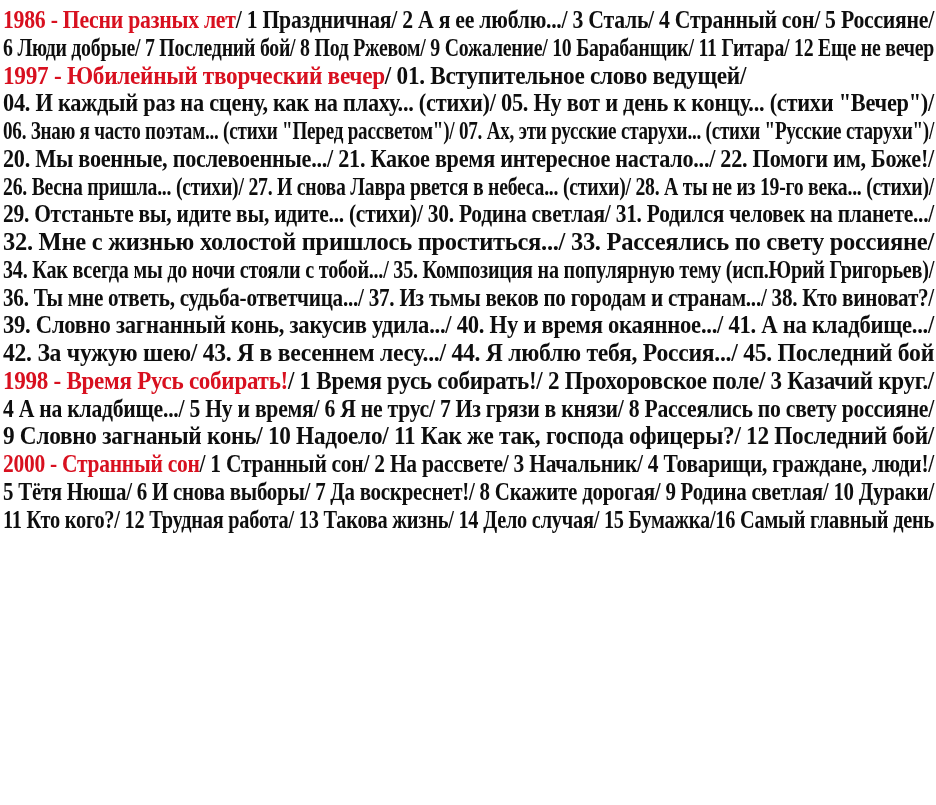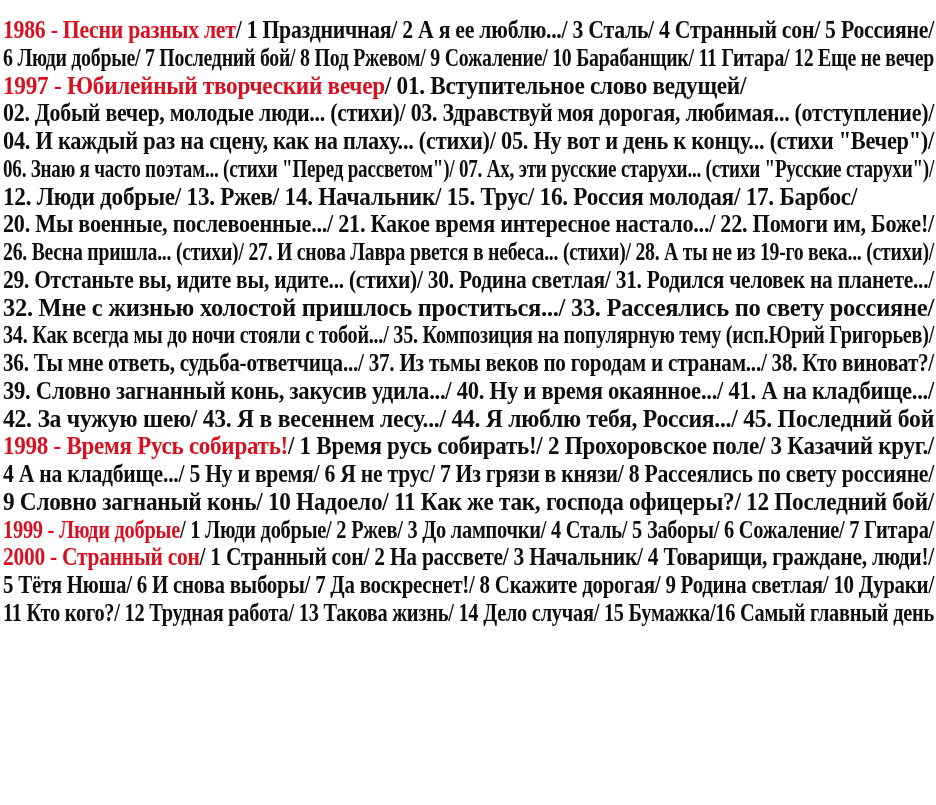--- a/index.html
+++ b/index.html
@@ -6,21 +6,21 @@
     margin: 0;
     padding: 0;
   }
   body {
     width: 936px;
     height: 805px;
     overflow: hidden;
     background: #ffffff;
   }
   .page {
-    padding: 16px 0 0 3px;
+    padding: 6px 0 0 3px;
   }
   .line {
     height: 27.76px;
     white-space: pre;
     overflow: visible;
   }
   .line-inner {
     display: inline-block;
     white-space: pre;
     transform-origin: 0 50%;
@@ -38,33 +38,30 @@
   }
 </style>
 </head>
 <body style="background: rgb(255, 255, 255);">
 
 <div class="page">
   <div id="lines-container">
       <div class="line"><span class="line-inner" style="transform: scaleX(0.869992);"><span class="seg album-header">1986 - Песни разных лет</span><span class="seg tracks">/ 1 Праздничная/ 2 А я ее люблю.../ 3 Сталь/ 4 Странный сон/ 5 Россияне/</span></span></div>
       <div class="line"><span class="line-inner" style="transform: scaleX(0.792088);"><span class="seg tracks">6 Люди добрые/ 7 Последний бой/ 8 Под Ржевом/ 9 Сожаление/ 10 Барабанщик/ 11 Гитара/ 12 Еще не вечер</span></span></div>
       <div class="line"><span class="line-inner" style="transform: scaleX(0.93);"><span class="seg album-header">1997 - Юбилейный творческий вечер</span><span class="seg tracks">/ 01. Вступительное слово ведущей/</span></span></div>
-      <div class="line"><span class="line-inner" style="transform: scaleX(0.876068);"><span class="seg tracks">02. Добый вечер, молодые люди... (стихи)/ 03. Здравствуй моя дорогая, любимая... (отступление)/</span></span></div>
       <div class="line"><span class="line-inner" style="transform: scaleX(0.894467);"><span class="seg tracks">04. И каждый раз на сцену, как на плаху... (стихи)/ 05. Ну вот и день к концу... (стихи "Вечер")/</span></span></div>
       <div class="line"><span class="line-inner" style="transform: scaleX(0.763917);"><span class="seg tracks">06. Знаю я часто поэтам... (стихи "Перед рассветом")/ 07. Ах, эти русские старухи... (стихи "Русские старухи")/</span></span></div>
-      <div class="line"><span class="line-inner" style="transform: scaleX(0.93);"><span class="seg tracks">12. Люди добрые/ 13. Ржев/ 14. Начальник/ 15. Трус/ 16. Россия молодая/ 17. Барбос/</span></span></div>
       <div class="line"><span class="line-inner" style="transform: scaleX(0.88873);"><span class="seg tracks">20. Мы военные, послевоенные.../ 21. Какое время интересное настало.../ 22. Помоги им, Боже!/</span></span></div>
       <div class="line"><span class="line-inner" style="transform: scaleX(0.789014);"><span class="seg tracks">26. Весна пришла... (стихи)/ 27. И снова Лавра рвется в небеса... (стихи)/ 28. А ты не из 19-го века... (стихи)/</span></span></div>
       <div class="line"><span class="line-inner" style="transform: scaleX(0.858757);"><span class="seg tracks">29. Отстаньте вы, идите вы, идите... (стихи)/ 30. Родина светлая/ 31. Родился человек на планете.../</span></span></div>
       <div class="line"><span class="line-inner" style="transform: scaleX(0.981259);"><span class="seg tracks">32. Мне с жизнью холостой пришлось проститься.../ 33. Рассеялись по свету россияне/</span></span></div>
       <div class="line"><span class="line-inner" style="transform: scaleX(0.806333);"><span class="seg tracks">34. Как всегда мы до ночи стояли с тобой.../ 35. Композиция на популярную тему (исп.Юрий Григорьев)/</span></span></div>
       <div class="line"><span class="line-inner" style="transform: scaleX(0.84634);"><span class="seg tracks">36. Ты мне ответь, судьба-ответчица.../ 37. Из тьмы веков по городам и странам.../ 38. Кто виноват?/</span></span></div>
       <div class="line"><span class="line-inner" style="transform: scaleX(0.905353);"><span class="seg tracks">39. Словно загнанный конь, закусив удила.../ 40. Ну и время окаянное.../ 41. А на кладбище.../</span></span></div>
       <div class="line"><span class="line-inner" style="transform: scaleX(0.947402);"><span class="seg tracks">42. За чужую шею/ 43. Я в весеннем лесу.../ 44. Я люблю тебя, Россия.../ 45. Последний бой</span></span></div>
       <div class="line"><span class="line-inner" style="transform: scaleX(0.922681);"><span class="seg album-header">1998 - Время Русь собирать!</span><span class="seg tracks">/ 1 Время русь собирать!/ 2 Прохоровское поле/ 3 Казачий круг./</span></span></div>
       <div class="line"><span class="line-inner" style="transform: scaleX(0.867547);"><span class="seg tracks">4 А на кладбище.../ 5 Ну и время/ 6 Я не трус/ 7 Из грязи в князи/ 8 Рассеялись по свету россияне/</span></span></div>
       <div class="line"><span class="line-inner" style="transform: scaleX(0.929693);"><span class="seg tracks">9 Словно загнаный конь/ 10 Надоело/ 11 Как же так, господа офицеры?/ 12 Последний бой/</span></span></div>
-      <div class="line"><span class="line-inner" style="transform: scaleX(0.815025);"><span class="seg album-header">1999 - Люди добрые</span><span class="seg tracks">/ 1 Люди добрые/ 2 Ржев/ 3 До лампочки/ 4 Сталь/ 5 Заборы/ 6 Сожаление/ 7 Гитара/</span></span></div>
       <div class="line"><span class="line-inner" style="transform: scaleX(0.85893);"><span class="seg album-header">2000 - Странный сон</span><span class="seg tracks">/ 1 Странный сон/ 2 На рассвете/ 3 Начальник/ 4 Товарищи, граждане, люди!/</span></span></div>
       <div class="line"><span class="line-inner" style="transform: scaleX(0.837513);"><span class="seg tracks">5 Тётя Нюша/ 6 И снова выборы/ 7 Да воскреснет!/ 8 Скажите дорогая/ 9 Родина светлая/ 10 Дураки/</span></span></div>
       <div class="line"><span class="line-inner" style="transform: scaleX(0.813578);"><span class="seg tracks">11 Кто кого?/ 12 Трудная работа/ 13 Такова жизнь/ 14 Дело случая/ 15 Бумажка/16 Самый главный день</span></span></div>
     </div>
 </div>
 
 </body></html>

